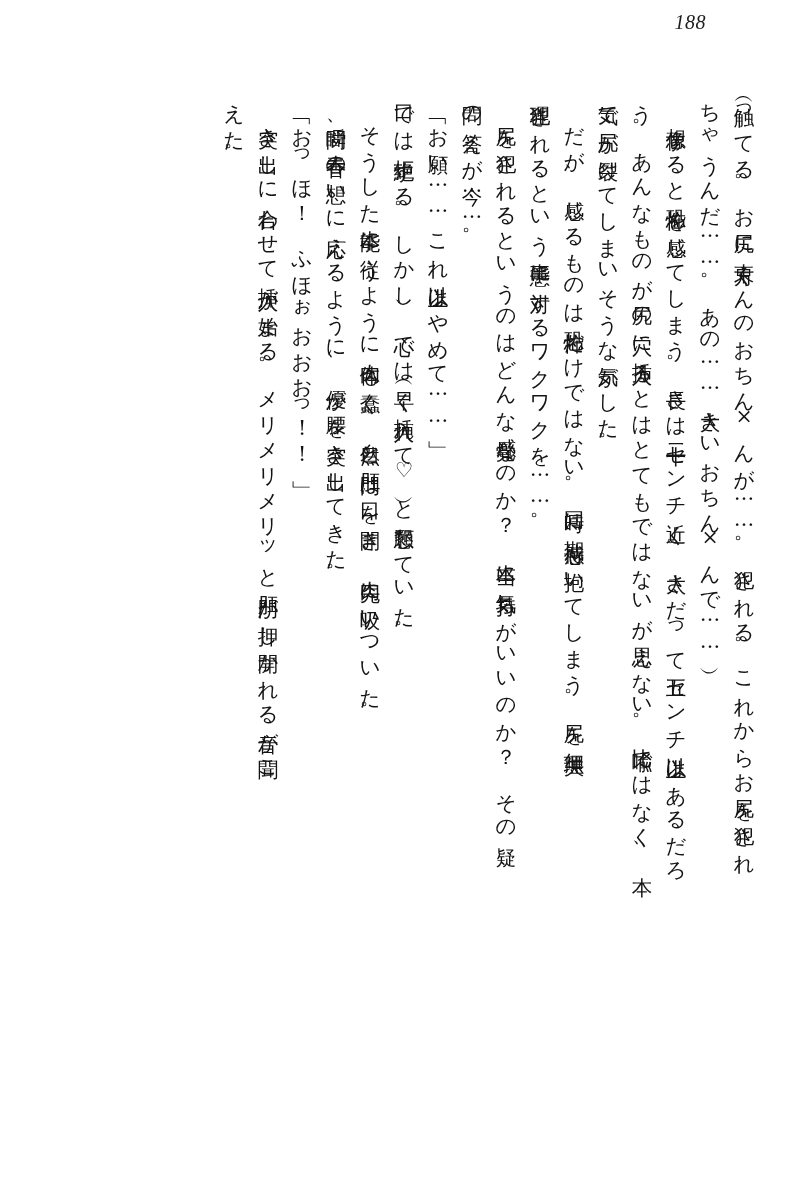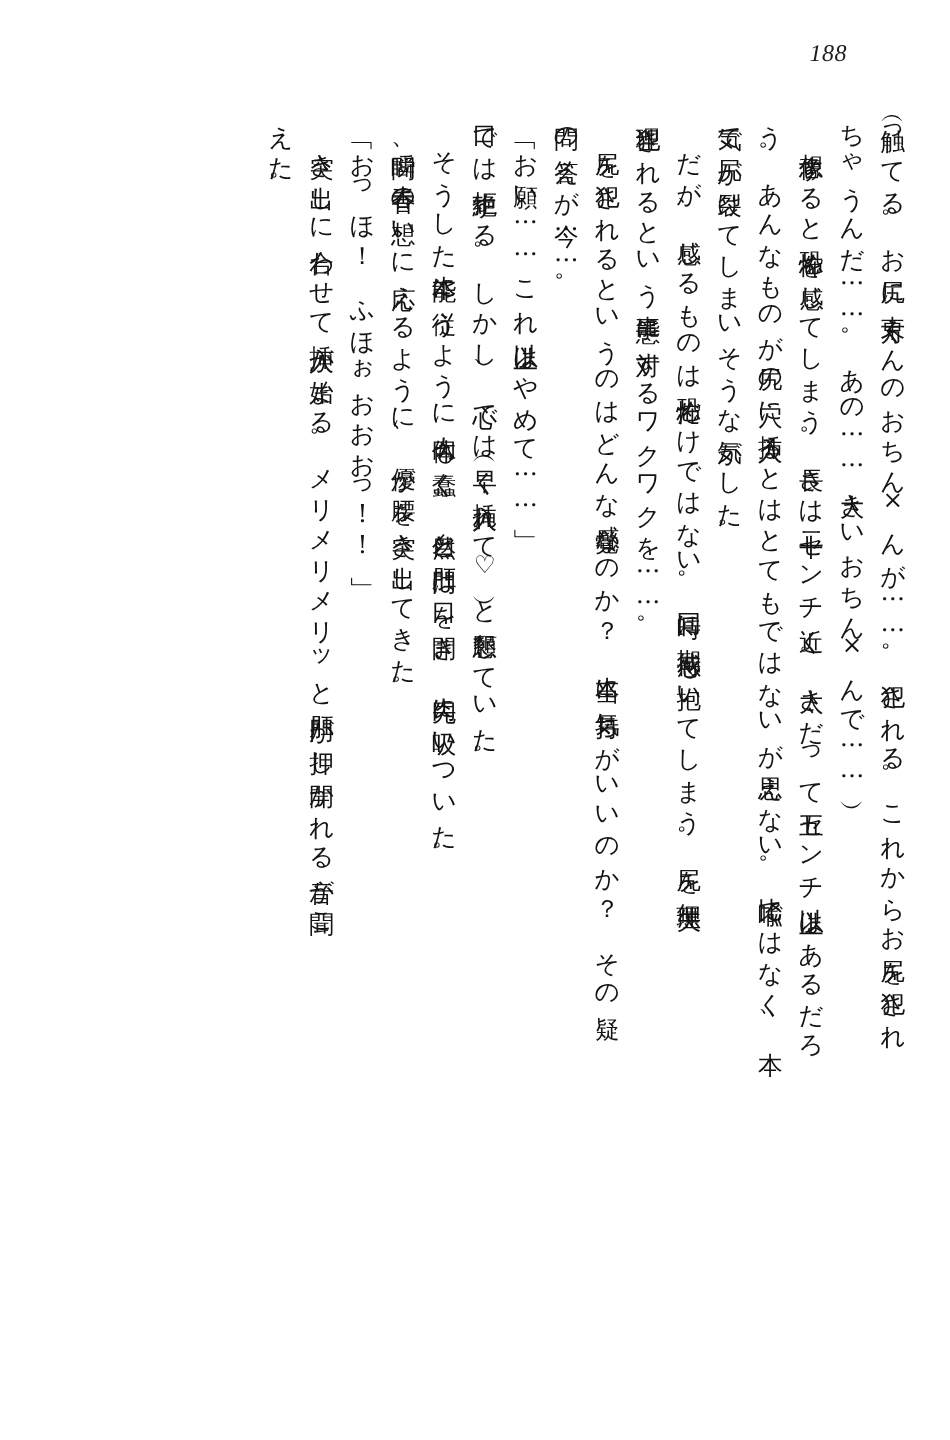--- a/index.html
+++ b/index.html
@@ -20,21 +20,21 @@
     position: absolute;
     inset: 0;
     width: 792px;
     height: 1200px;
     background: #ffffff;
   }
 
   
   .page-number {
     position: absolute;
-    top: 34px;
+    top: 11px;
     right: 86px;
     font-family: "Liberation Serif", "DejaVu Serif", serif;
     font-style: italic;
     font-size: 20px;
     letter-spacing: 0.5px;
     color: #1d1d1d;
   }
 
   
   .text-block {

